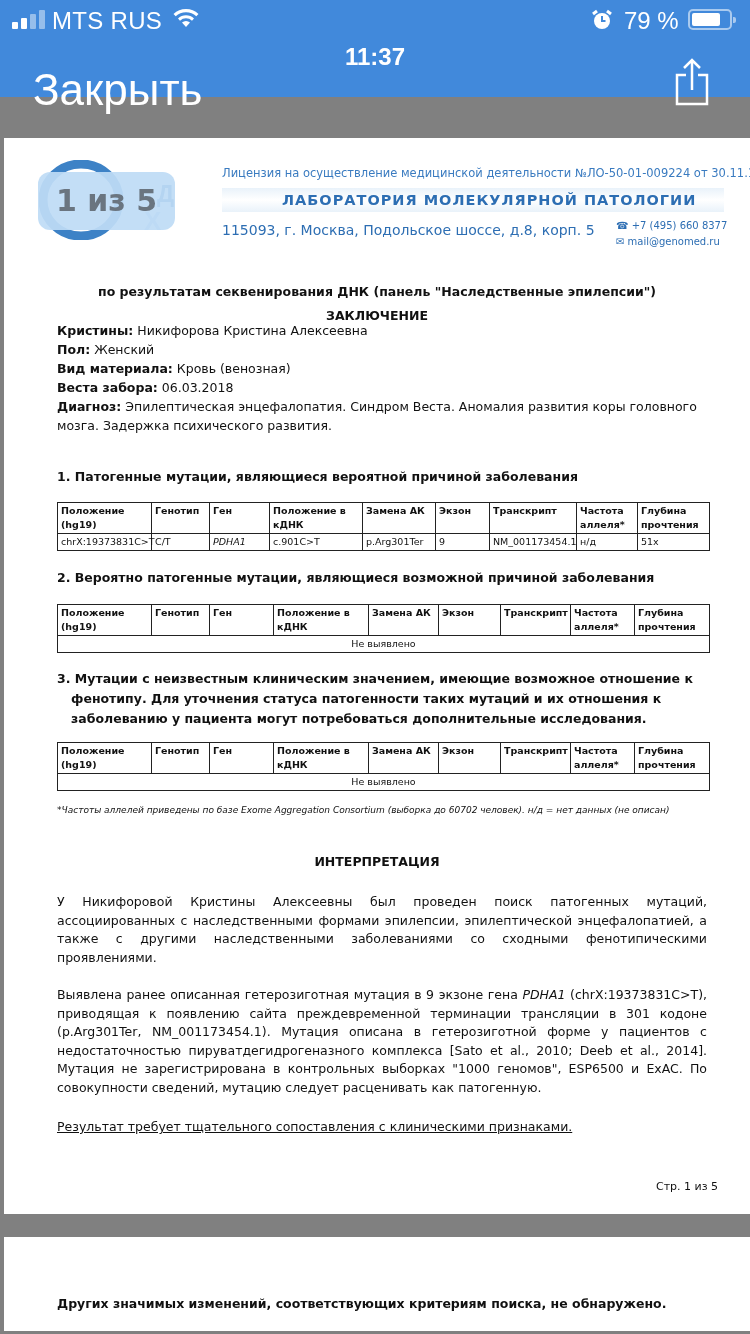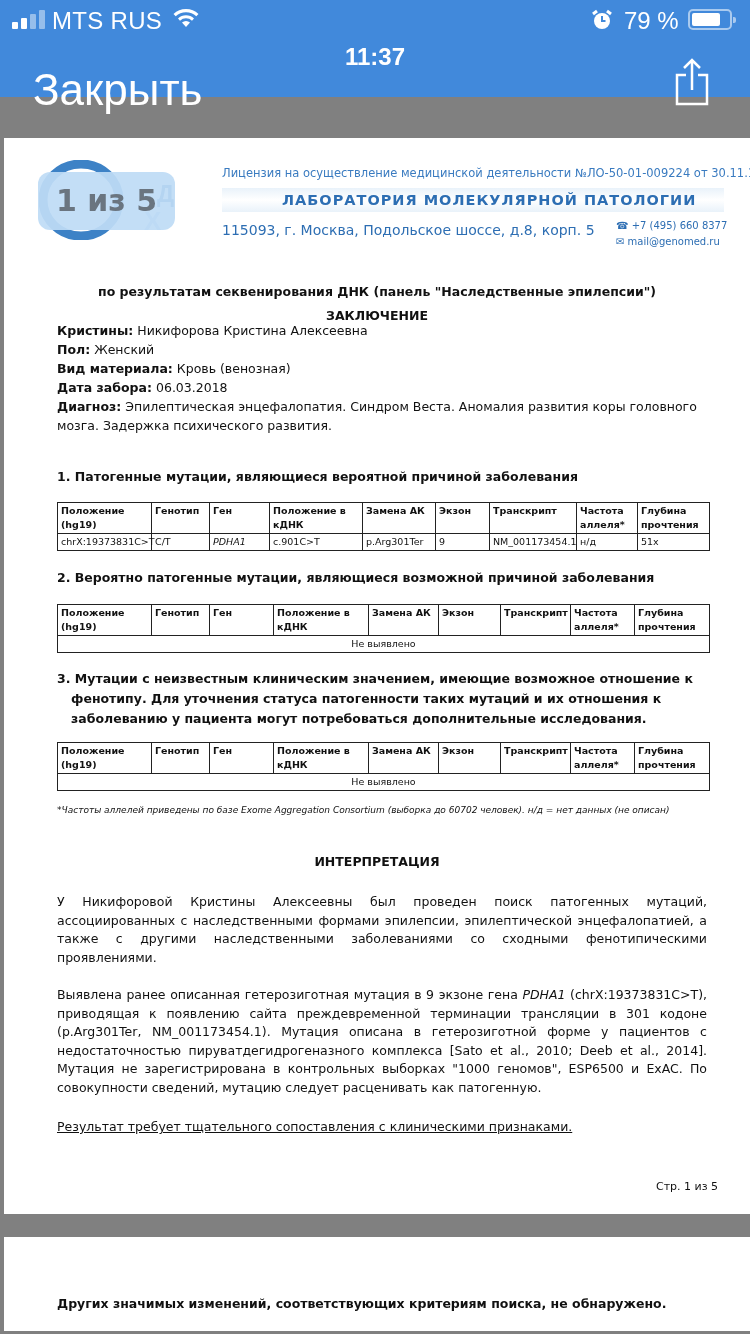--- a/index.html
+++ b/index.html
@@ -118,21 +118,21 @@
   <div class="phone"><span>☎ </span><span>+7 (495) 660 8377</span></div>
   <div class="email"><span>✉ </span><span>mail@genomed.ru</span></div>
 
   <div class="title1">ЗАКЛЮЧЕНИЕ</div>
   <div class="title2">по результатам секвенирования ДНК (панель "Наследственные эпилепсии")</div>
 
   <div class="info">
     <div><b>Кристины:</b> <span>Никифорова Кристина Алексеевна</span></div>
     <div><b>Пол:</b> <span>Женский</span></div>
     <div><b>Вид материала:</b> <span>Кровь (венозная)</span></div>
-    <div><b>Дата забора:</b> <span>06.03.2018</span></div>
+    <div><b>Веста забора:</b> <span>06.03.2018</span></div>
     <div><b>Диагноз:</b> <span>Эпилептическая энцефалопатия. Синдром Веста. Аномалия развития коры головного мозга. Задержка психического развития.</span></div>
   </div>
 
   <div class="section-title" style="top:329px">1. Патогенные мутации, являющиеся вероятной причиной заболевания</div>
   <table class="mut" style="top:364px">
     <colgroup>
         <col style="width:94px">
         <col style="width:58px">
         <col style="width:60px">
         <col style="width:93px">

